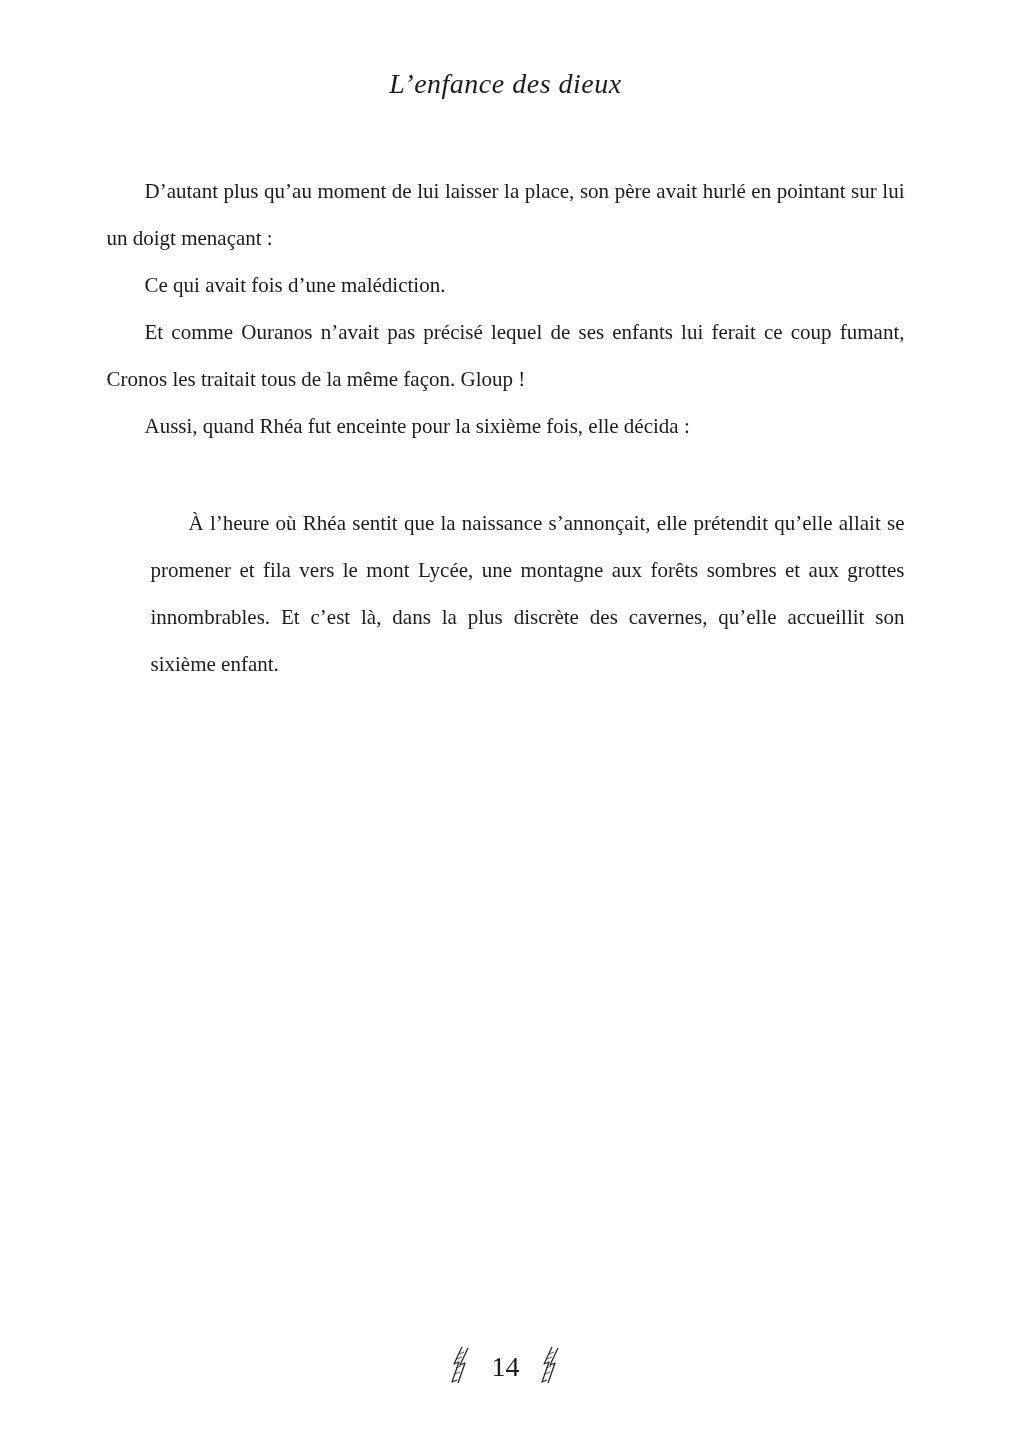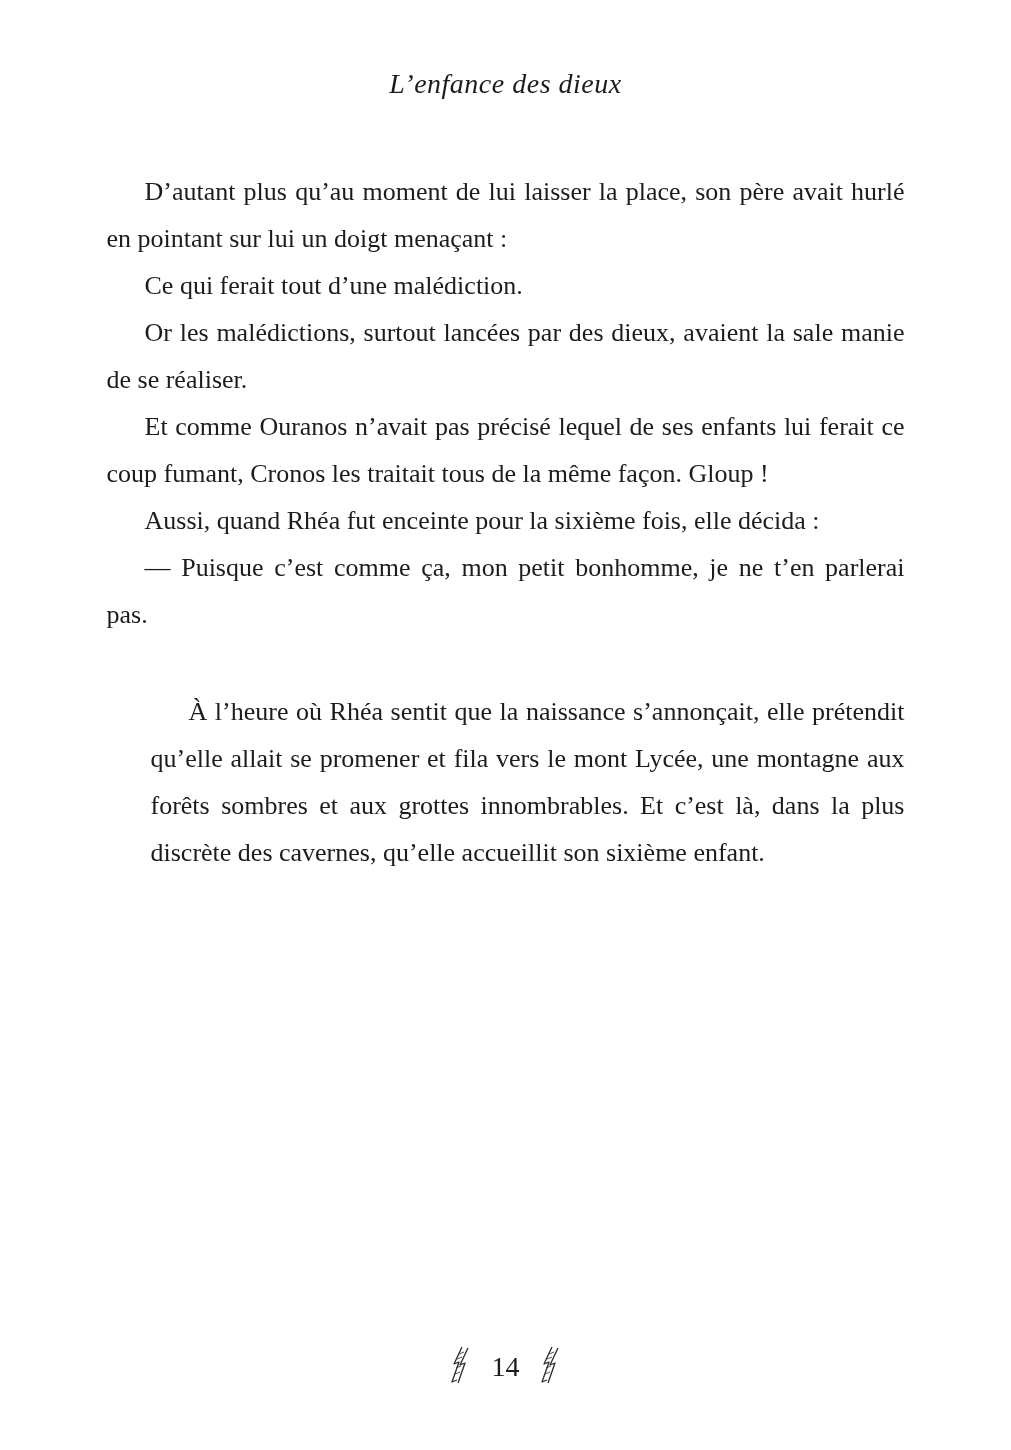--- a/index.html
+++ b/index.html
@@ -21,21 +21,21 @@
     padding-top: 68px;
     text-align: center;
     font-style: italic;
     font-size: 28px;
     letter-spacing: 0.5px;
     color: #1c1c1c;
   }
   .body-text {
     width: 798px;
     margin: 68px auto 0 auto;
-    font-size: 26px;
+    font-size: 21px;
     line-height: 47px;
     text-align: justify;
     text-justify: inter-word;
   }
   .body-text p {
     margin: 0;
     text-indent: 38px;
   }
   .body-text p.section-start {
     margin-top: 50px;
@@ -66,25 +66,23 @@
 </style>
 </head>
 <body>
 
 <div class="page">
 
   <div class="running-header">L’enfance des dieux</div>
 
   <div class="body-text">
     <p>D’autant plus qu’au moment de lui laisser la place, son père avait hurlé en pointant sur lui un doigt menaçant :</p>
-    <p>Ce qui ferait tout d’une malédiction.</p>
-    <p>Or les malédictions, surtout lancées par des dieux, avaient la sale manie de se réaliser.</p>
+    <p>Ce qui avait fois d’une malédiction.</p>
     <p>Et comme Ouranos n’avait pas précisé lequel de ses enfants lui ferait ce coup fumant, Cronos les traitait tous de la même façon. Gloup !</p>
     <p>Aussi, quand Rhéa fut enceinte pour la sixième fois, elle décida :</p>
-    <p>— Puisque c’est comme ça, mon petit bonhomme, je ne t’en parlerai pas.</p>
     <p class="section-start">À l’heure où Rhéa sentit que la naissance s’annonçait, elle prétendit qu’elle allait se promener et fila vers le mont Lycée, une montagne aux forêts sombres et aux grottes innombrables. Et c’est là, dans la plus discrète des cavernes, qu’elle accueillit son sixième enfant.</p>
   </div>
 
   <div class="footer">
     <span class="bolt">
       <svg width="22" height="42" viewBox="0 0 22 42" aria-hidden="true">
         <path d="M12 1 L4 18 L9 16 L2 36 L7 34" fill="none" stroke="#2a2a2a" stroke-width="1.3" stroke-linejoin="round"></path>
         <path d="M18 2 L10 19 L15 17 L8 37" fill="none" stroke="#2a2a2a" stroke-width="1.3" stroke-linejoin="round"></path>
         <path d="M9 8 L14 6 M7 13 L12 11 M6 22 L11 20 M5 28 L10 26" stroke="#2a2a2a" stroke-width="0.8"></path>
       </svg>

